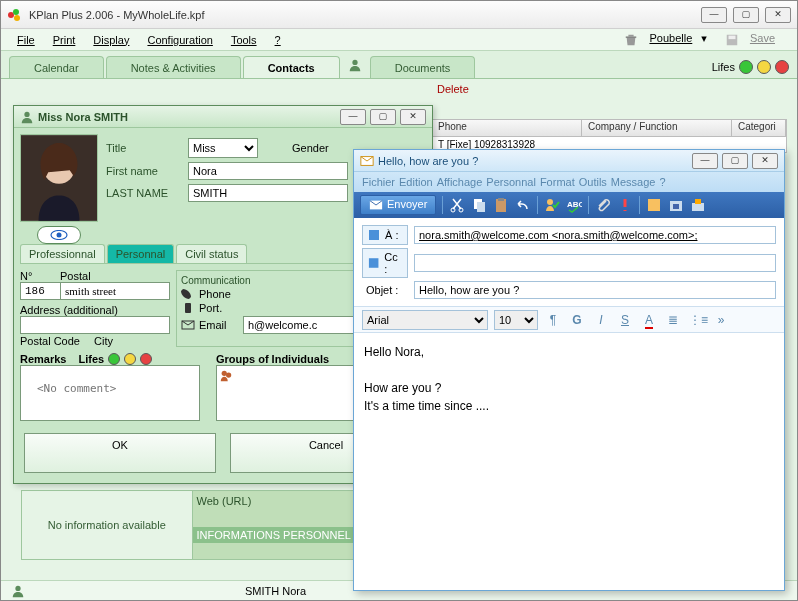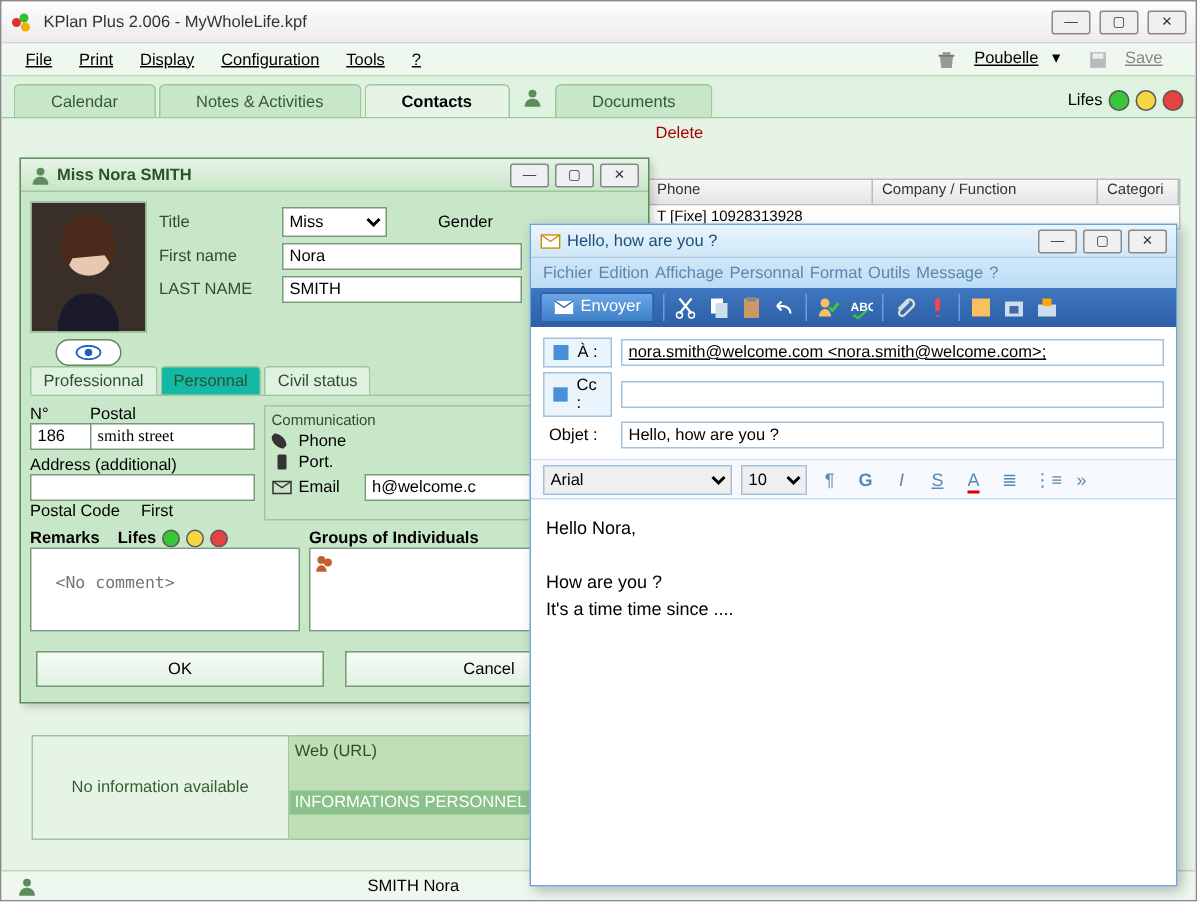--- a/index.html
+++ b/index.html
@@ -45,24 +45,24 @@
 .fld{border:1px solid #7a9a7a;background:#fff;height:18px;padding:1px 4px;font-size:11px}
 .sel{border:1px solid #7a9a7a;background:#fff;height:20px;font-size:11px}
 .subtabs{clear:both;display:flex;margin-top:6px;border-bottom:1px solid #9ec79e}
 .subtab{padding:3px 8px;background:#dff1df;border:1px solid #9ec79e;border-bottom:none;margin-right:2px;border-radius:3px 3px 0 0;color:#2b522b}
 .subtab.active{background:#14b8a6;font-weight:normal}
 .pgrid{display:flex;gap:6px;margin-top:6px}
 .box{border:1px solid #9ec79e;padding:4px;background:#c8e6c8}
 .box .bt{color:#2b522b;font-size:10px;margin-bottom:2px}
 .comm-row{display:flex;align-items:center;gap:4px;margin:2px 0}
 .comm-row .ico{width:14px;height:12px;display:inline-block}
-.remarks{display:flex;gap:6px;margin-top:6px}
+.remarks{display:flex;gap:16px;margin-top:6px}
 .ta{width:100%;height:56px;border:1px solid #7a9a7a;background:#fff;font-size:11px;padding:16px;resize:none}
 .btnbar{display:flex;gap:14px;margin-top:6px;padding:4px}
-.btn{flex:1;height:24px;border:1px solid #7a9a7a;background:linear-gradient(#f8fcf8,#dff1df);text-align:center;line-height:22px}
+.btn{flex:1;height:40px;border:1px solid #7a9a7a;background:linear-gradient(#f8fcf8,#dff1df);text-align:center;line-height:22px}
 
 .mail{position:absolute;left:352px;top:148px;width:432px;height:442px;background:#fff;border:1px solid #6ba6d6;box-shadow:3px 3px 8px rgba(0,0,0,.25)}
 .mail .mtitle{height:22px;background:linear-gradient(#eaf4fc,#cfe7f8);display:flex;align-items:center;padding:0 6px;border-bottom:1px solid #a8cde8}
 .mail .mtitle .t{flex:1;color:#1b4f7a}
 .mail-menu{height:20px;background:linear-gradient(#cfe7f8,#bdddf5);display:flex;align-items:center;padding:0 8px;gap:4px;color:#5a88ad;font-size:11px}
 .mail-tool{height:26px;background:linear-gradient(#3f77c0,#2c5fa6);display:flex;align-items:center;padding:0 6px;gap:6px}
 .mail-tool .send{background:linear-gradient(#6aa7e6,#3e7fc9);border:1px solid #2c5fa6;color:#fff;padding:2px 8px;border-radius:2px;display:flex;gap:4px;font-weight:normal}
 .mail-tool .sep{width:1px;height:18px;background:#6aa0d6}
 .mail-tool .ico{width:16px;height:16px}
 .mail-fields{padding:4px 8px;border-bottom:1px solid #cddfef}
@@ -211,32 +211,32 @@
         <div class="subtab">Professionnal</div>
         <div class="subtab active">Personnal</div>
         <div class="subtab">Civil status</div>
       </div>
 
       <div class="pgrid">
         <div style="width:150px">
           <div style="display:flex;gap:4px">
             <div style="width:36px">
               <div class="bt">N°</div>
-              <input class="fld" style="width: 57px;" value="186">
+              <input class="fld" style="width: 57px; font-family: Liberation Mono, monospace;" value="186">
             </div>
             <div style="flex:1">
               <div class="bt">Postal</div>
               <input class="fld" style="width: 100%; font-family: Liberation Serif, serif;" value="smith street">
             </div>
           </div>
           <div class="bt" style="margin-top:4px">Address (additional)</div>
           <input class="fld" style="width: 100%;">
           <div style="display:flex;gap:4px;margin-top:1px">
             <div style="width:70px" class="bt">Postal Code</div>
-            <div class="bt">First</div>
+            <div class="bt">City</div>
           </div>
         </div>
         <div class="box" style="flex:1">
           <div class="bt">Communication</div>
           <div class="comm-row">
             <svg class="ico" viewBox="0 0 14 12">
                 <path d="M2 1c4 0 8 4 8 8l-2 2c-4 0-8-4-8-8z" fill="#333"></path>
               </svg>
             <span style="width:40px">Phone</span>
             <span style="margin-left:auto">3876480378</span>

